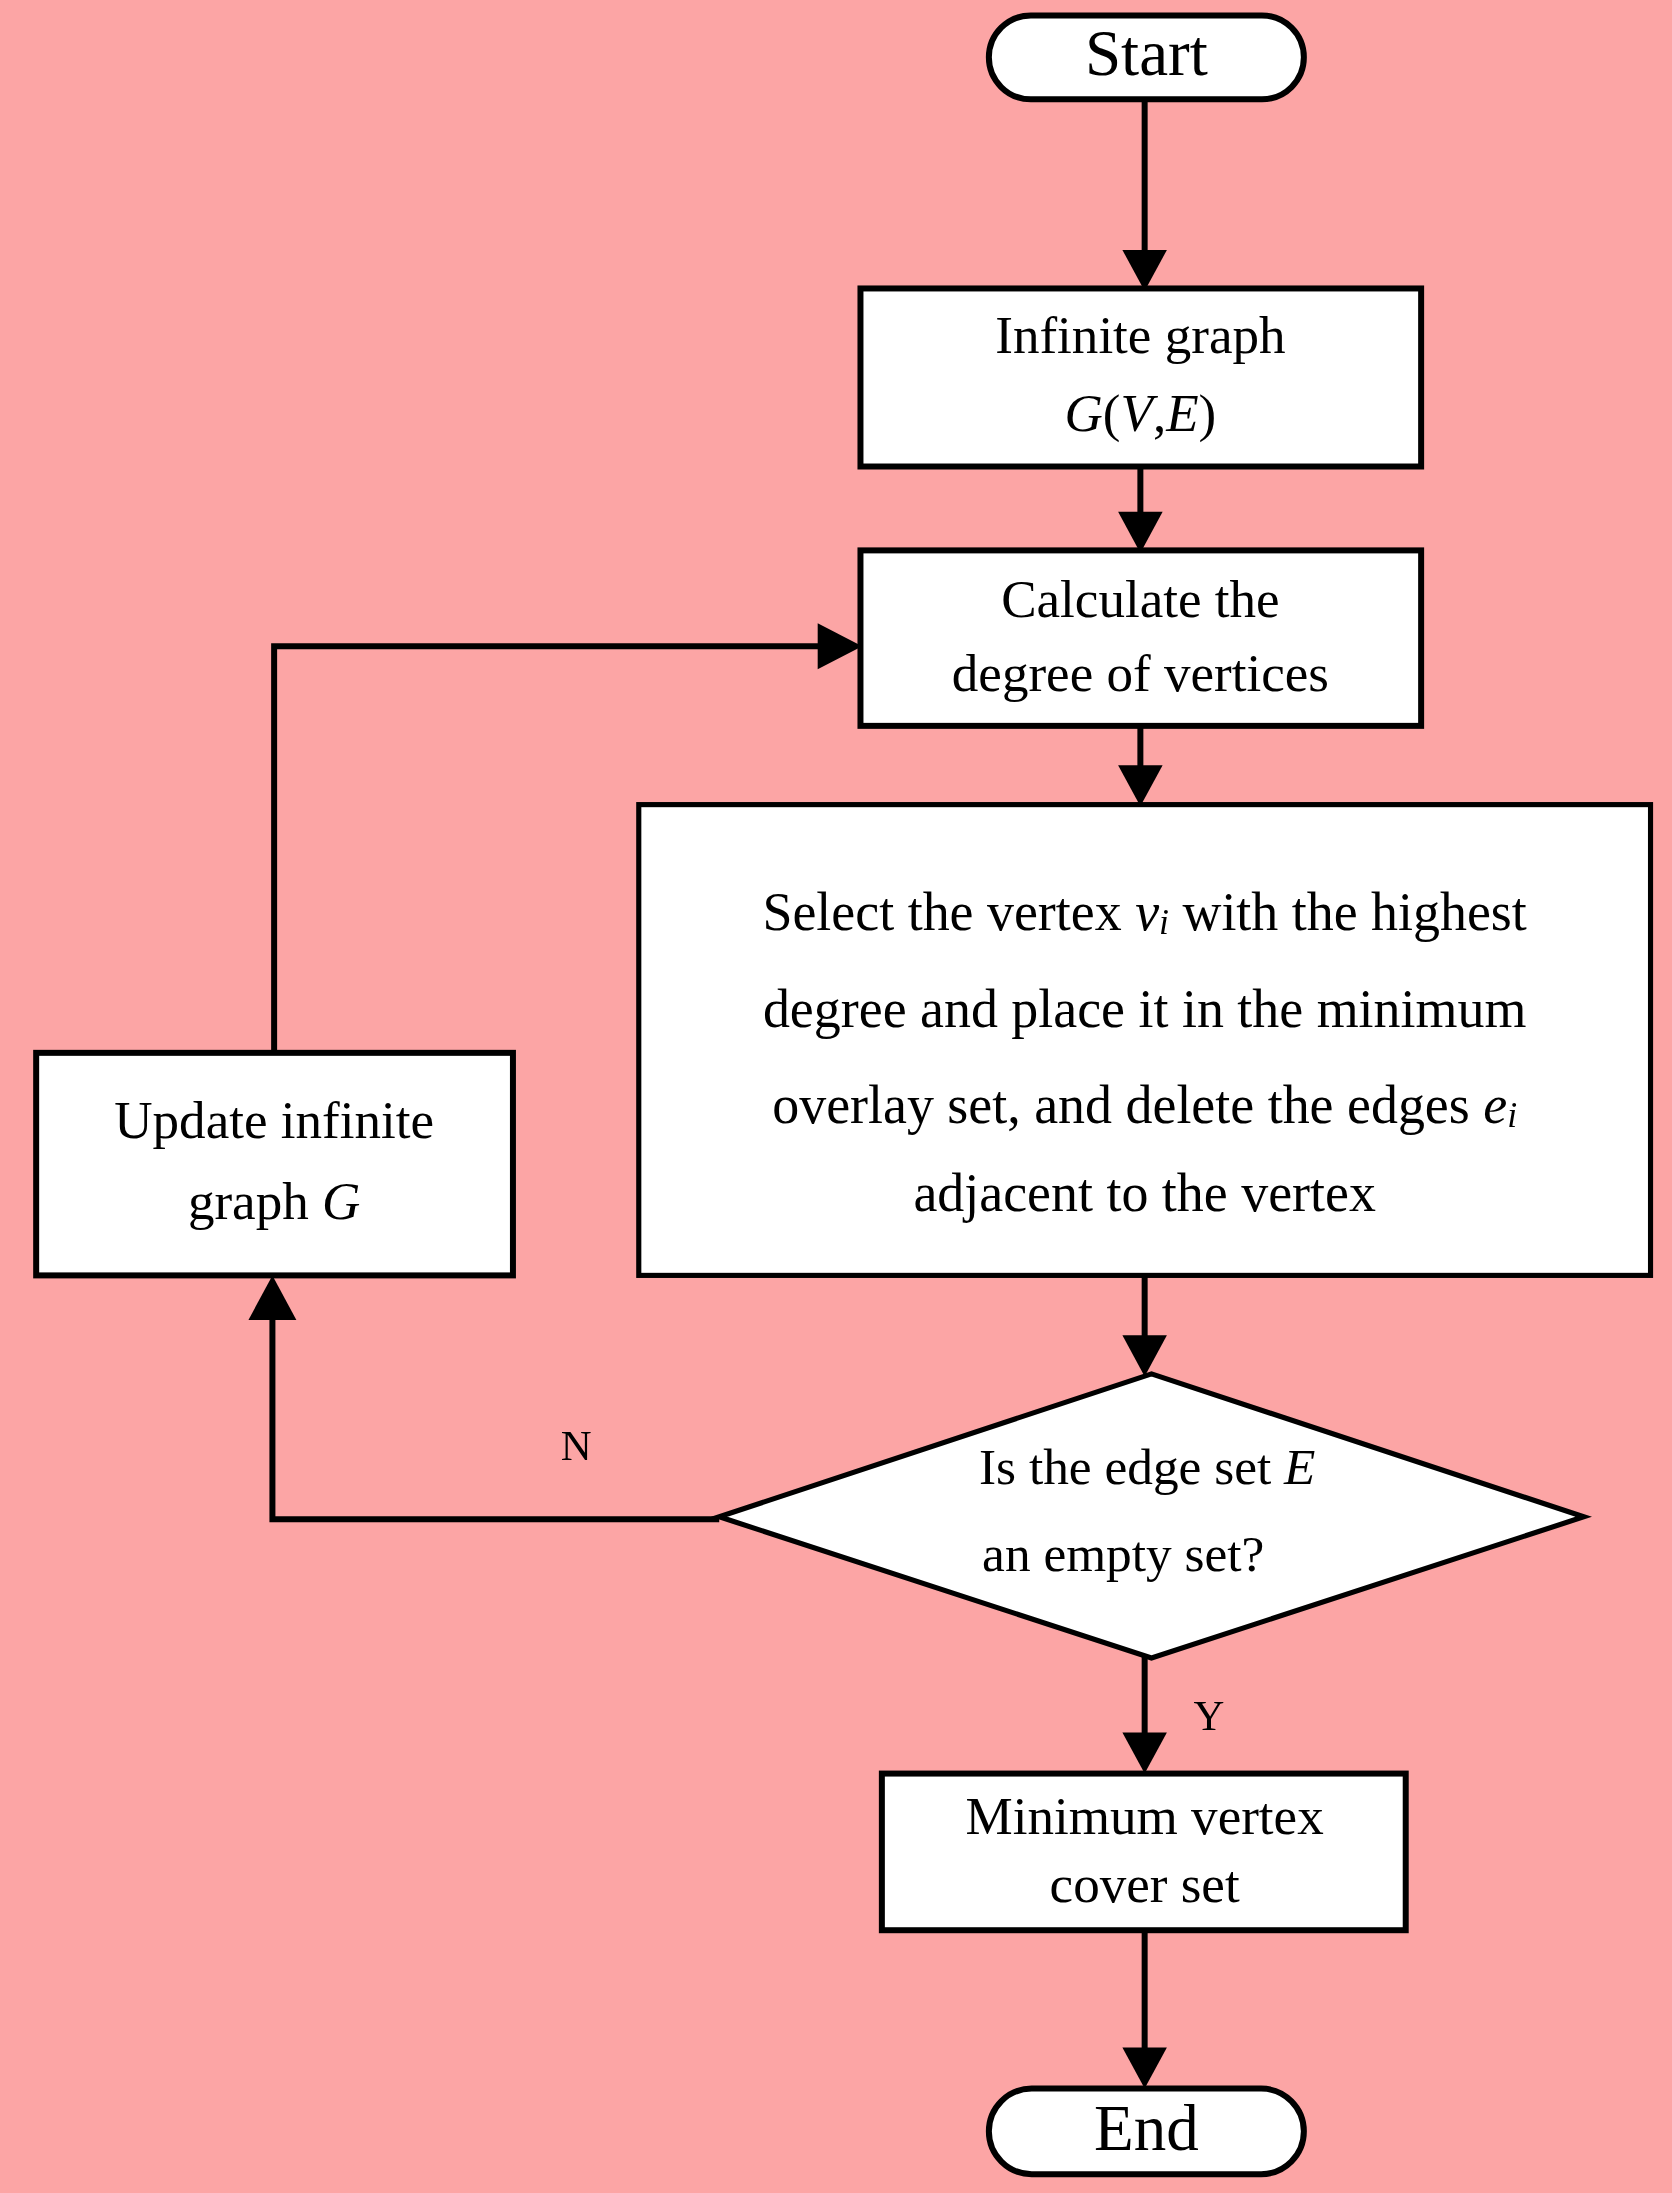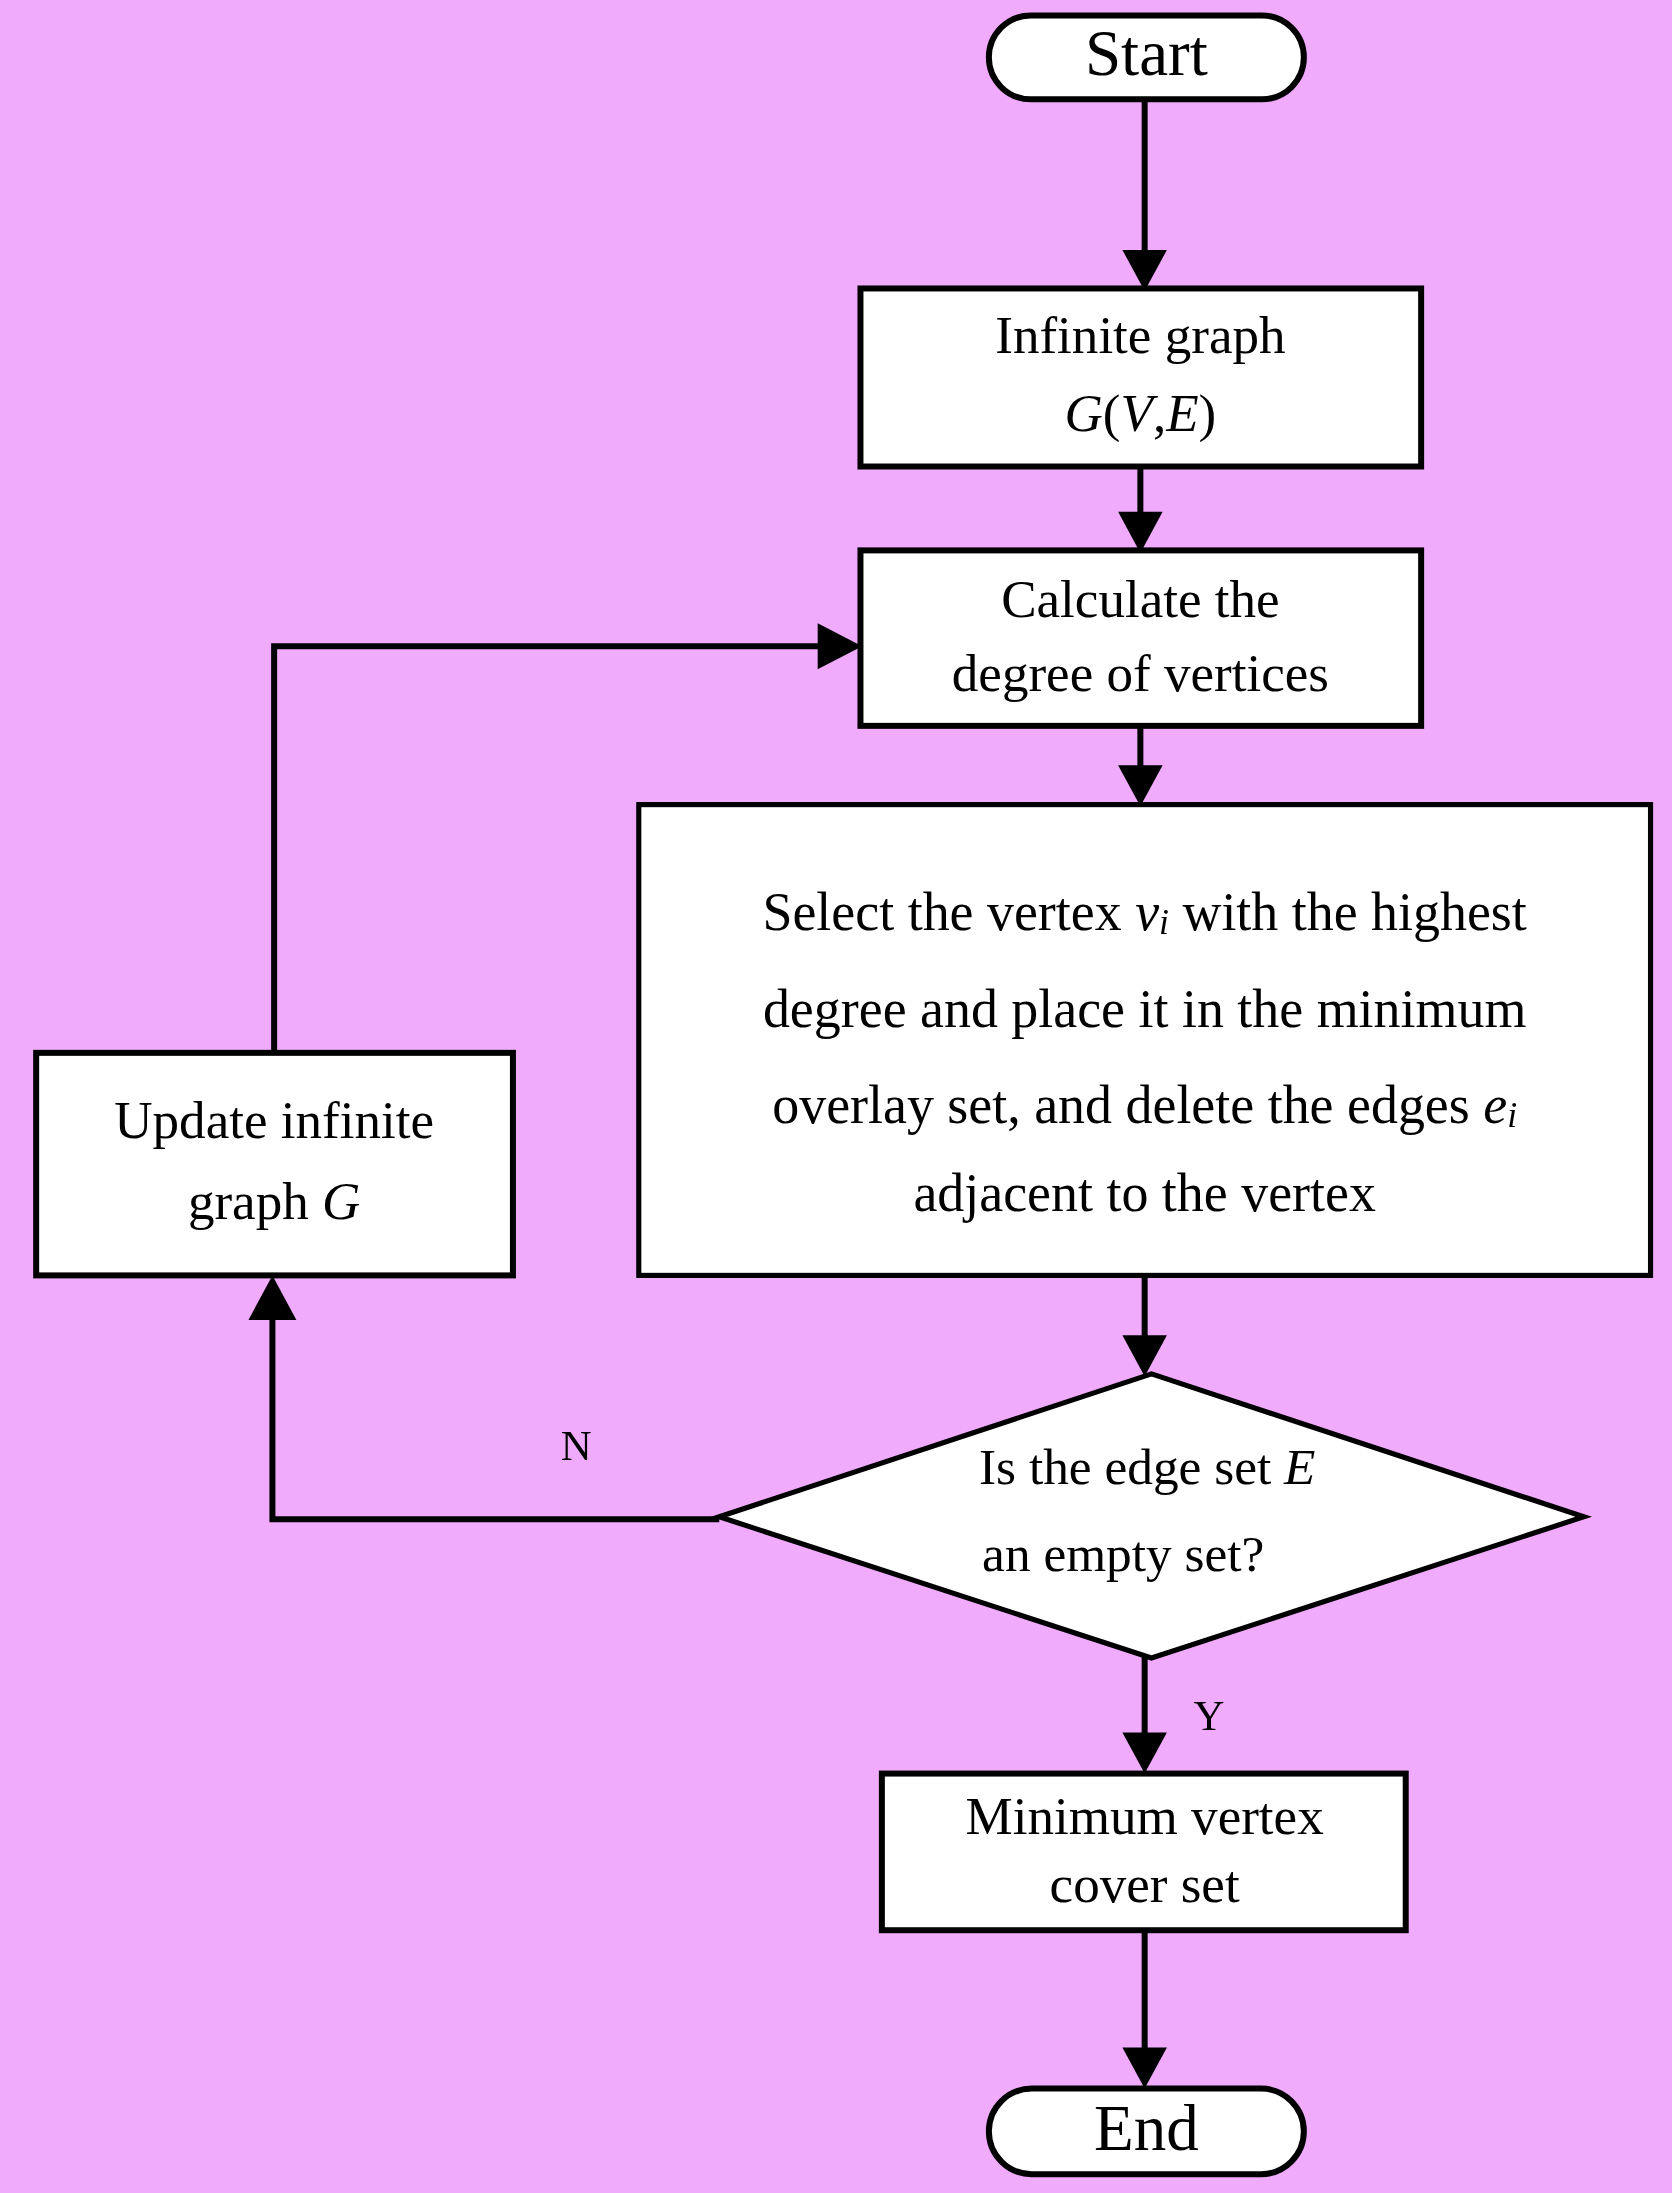--- a/index.html
+++ b/index.html
@@ -4,21 +4,21 @@
 <style>
   html, body {
     margin: 0;
     padding: 0;
     background: #ffffff;
   }
   #flowchart-root {
     position: relative;
     width: 1673px;
     height: 2193px;
-    background: #f0abfc;
+    background: #fca5a5;
     font-family: "Liberation Serif", "DejaVu Serif", serif;
     overflow: hidden;
   }
   svg.fc {
     display: block;
     width: 1673px;
     height: 2193px;
   }
   .node-shape {
     fill: #ffffff;

